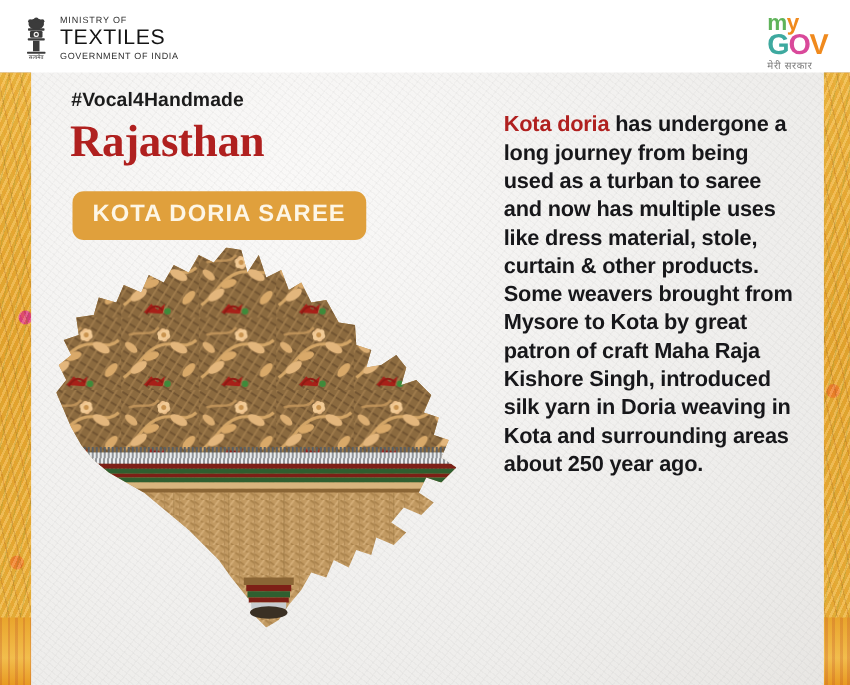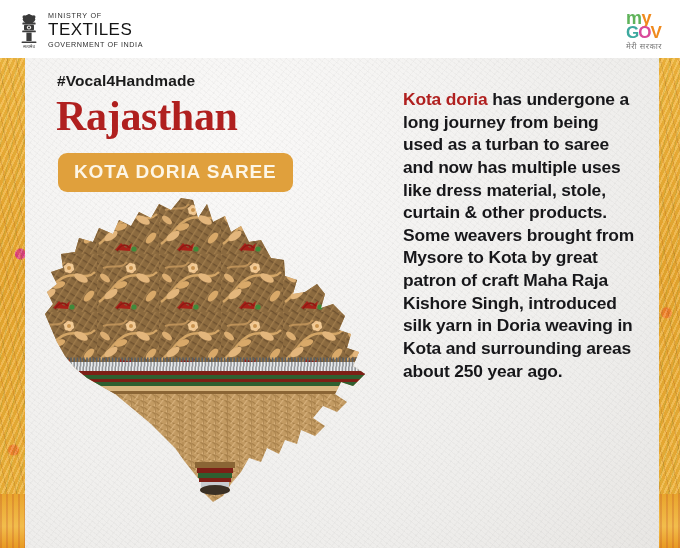--- a/index.html
+++ b/index.html
@@ -74,21 +74,21 @@
   .min-text { line-height: 1.18; }
   .min-l1 { font-size: 7.2px; letter-spacing: .7px; color: #2f2f2f; }
   .min-l2 { font-size: 17px; font-weight: normal; letter-spacing: .5px; color: #141414; }
   .min-l3 { font-size: 7.2px; letter-spacing: .55px; color: #2f2f2f; }
 
   .mygov {
     position: absolute; right: 18px; top: 9px;
     text-align: left; line-height: 1;
   }
   .mg-my { font-size: 18px; font-weight: bold; letter-spacing: -.5px; }
-  .mg-gov { font-size: 17px; font-weight: bold; letter-spacing: -1px; margin-top: -3px; }
+  .mg-gov { font-size: 23px; font-weight: bold; letter-spacing: -1px; margin-top: -3px; }
   .mg-hi { font-size: 8px; color: #7a7a7a; margin-top: 2px; letter-spacing: .5px; }
   .c-green { color: #5fb35a; } .c-orange { color: #f08a1d; }
   .c-teal { color: #3ea99f; } .c-pink { color: #d9499a; }
 
   
   .card {
     position: absolute; left: 25px; top: 48px;
     width: 634px; height: 538px;
     background: #f3f2f0;
     border-radius: 8px;
@@ -108,21 +108,21 @@
   .col-right { position: relative; width: 262px; padding: 18px 22px 10px 6px; }
 
   .hashtag {
     position: absolute; left: 32px; top: 24px;
     font-size: 15.5px; font-weight: bold; color: #1b1b1b;
     letter-spacing: .1px;
   }
   .state-title {
     position: absolute; left: 31px; top: 44px;
     font-family: "Liberation Serif", serif;
-    font-size: 42px; font-weight: bold; color: #b0201f;
+    font-size: 36px; font-weight: bold; color: #b0201f;
     letter-spacing: -.3px;
   }
   .craft-badge {
     position: absolute; left: 33px; top: 105px;
     background: #e0a03c;
     color: #fdf6e6;
     font-size: 19px; font-weight: bold;
     letter-spacing: .9px;
     padding: 8px 16px 9px;
     border-radius: 9px;

